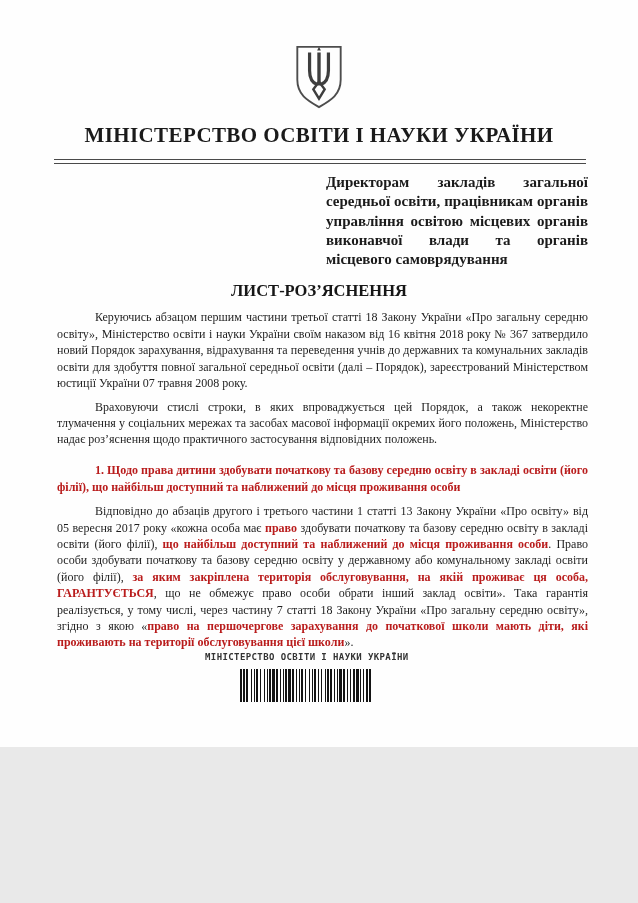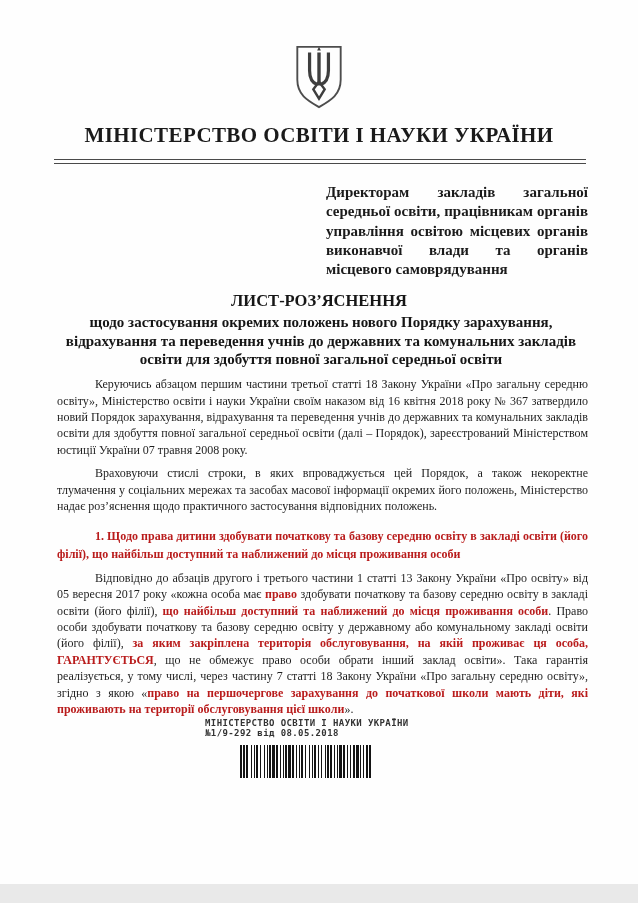--- a/index.html
+++ b/index.html
@@ -1,37 +1,37 @@
 <!DOCTYPE html>
 <html lang="uk"><head>
 <meta charset="utf-8">
 <style>
   html,body{margin:0;padding:0;background:#e9e9e9;}
   .page{
     position:relative;
-    width:638px;height:884px;
+    width:638px;height:747px;
     margin:0 auto;
     background:#fefefe;
     overflow:hidden;
     font-family:"Liberation Serif","DejaVu Serif",serif;
     color:#1e1e1e;
   }
   .header{padding-top:44px;text-align:center;}
   .emblem{display:inline-block;line-height:0;}
   .ministry-title{
     font-size:21px;font-weight:bold;letter-spacing:.4px;
     margin-top:9px;color:#1a1a1a;
   }
   .address{font-size:13.5px;line-height:16.5px;margin-top:9px;color:#222;}
   .rule{
     margin:11px 52px 0 54px;height:3px;
     border-top:1.6px solid #4a4a4a;border-bottom:1.6px solid #4a4a4a;
   }
   .addressee{
-    margin:19px 50px 0 auto;width:262px;
+    margin:9px 50px 0 auto;width:262px;
     font-weight:bold;font-size:15px;line-height:19.3px;
     text-align:justify;color:#1b1b1b;
   }
   .letter-title{
     text-align:center;font-weight:bold;font-size:16.5px;
     margin-top:12px;color:#161616;
   }
   .letter-subtitle{
     text-align:center;font-weight:bold;font-size:15px;line-height:18.2px;
     margin:2px 40px 0 44px;color:#161616;
@@ -77,32 +77,30 @@
     <div class="address">
     </div>
   </div>
 
   <div class="rule"></div>
 
   <div class="addressee">Директорам закладів загальної середньої освіти, працівникам органів управління освітою місцевих органів виконавчої влади та органів місцевого самоврядування</div>
 
   <div class="letter-title">ЛИСТ-РОЗ’ЯСНЕННЯ</div>
 
-  <div class="letter-subtitle">щодо застосування окремих положень нового Порядку зарахування, відрахування та переведення учнів до державних та комунальних закладів освіти для здобуття повної загальної середньої освіти</div>
 
   <div class="body-text">
     <p><span>Керуючись абзацом першим частини третьої статті 18 Закону України «Про загальну середню освіту», Міністерство освіти і науки України своїм наказом від 16 квітня 2018 року № 367 затвердило новий Порядок зарахування, відрахування та переведення учнів до державних та комунальних закладів освіти для здобуття повної загальної середньої освіти (далі – Порядок), зареєстрований Міністерством юстиції України 07 травня 2008 року.</span></p>
     <p><span>Враховуючи стислі строки, в яких впроваджується цей Порядок, а також некоректне тлумачення у соціальних мережах та засобах масової інформації окремих його положень, Міністерство надає роз’яснення щодо практичного застосування відповідних положень.</span></p>
     <p class="heading"><b>1. Щодо права дитини здобувати початкову та базову середню освіту в закладі освіти (його філії), що найбільш доступний та наближений до місця проживання особи</b></p>
     <p><span>Відповідно до абзаців другого і третього частини 1 статті 13 Закону України «Про освіту» від 05 вересня 2017 року «кожна особа має </span><b>право</b><span> здобувати початкову та базову середню освіту в закладі освіти (його філії), </span><b>що найбільш доступний та наближений до місця проживання особи</b><span>. Право особи здобувати початкову та базову середню освіту у державному або комунальному закладі освіти (його філії), </span><b>за яким закріплена територія обслуговування, на якій проживає ця особа, ГАРАНТУЄТЬСЯ</b><span>, що не обмежує право особи обрати інший заклад освіти». Така гарантія реалізується, у тому числі, через частину 7 статті 18 Закону України «Про загальну середню освіту», згідно з якою «</span><b>право на першочергове зарахування до початкової школи мають діти, які проживають на території обслуговування цієї школи</b><span>».</span></p>
   </div>
 
   <div class="stamp">
     <div>МІНІСТЕРСТВО ОСВІТИ І НАУКИ УКРАЇНИ</div>
-    <div>№1/9-292 від 08.05.2018</div>
   </div>
 
   <div class="barcode">
       <div class="bc-bar" style="width: 2px; flex: 0 0 auto;"></div>
       <div class="bc-gap" style="width: 1px; flex: 0 0 auto;"></div>
       <div class="bc-bar" style="width: 2px; flex: 0 0 auto;"></div>
       <div class="bc-gap" style="width: 1px; flex: 0 0 auto;"></div>
       <div class="bc-bar" style="width: 2px; flex: 0 0 auto;"></div>
       <div class="bc-gap" style="width: 3px; flex: 0 0 auto;"></div>
       <div class="bc-bar" style="width: 1px; flex: 0 0 auto;"></div>

